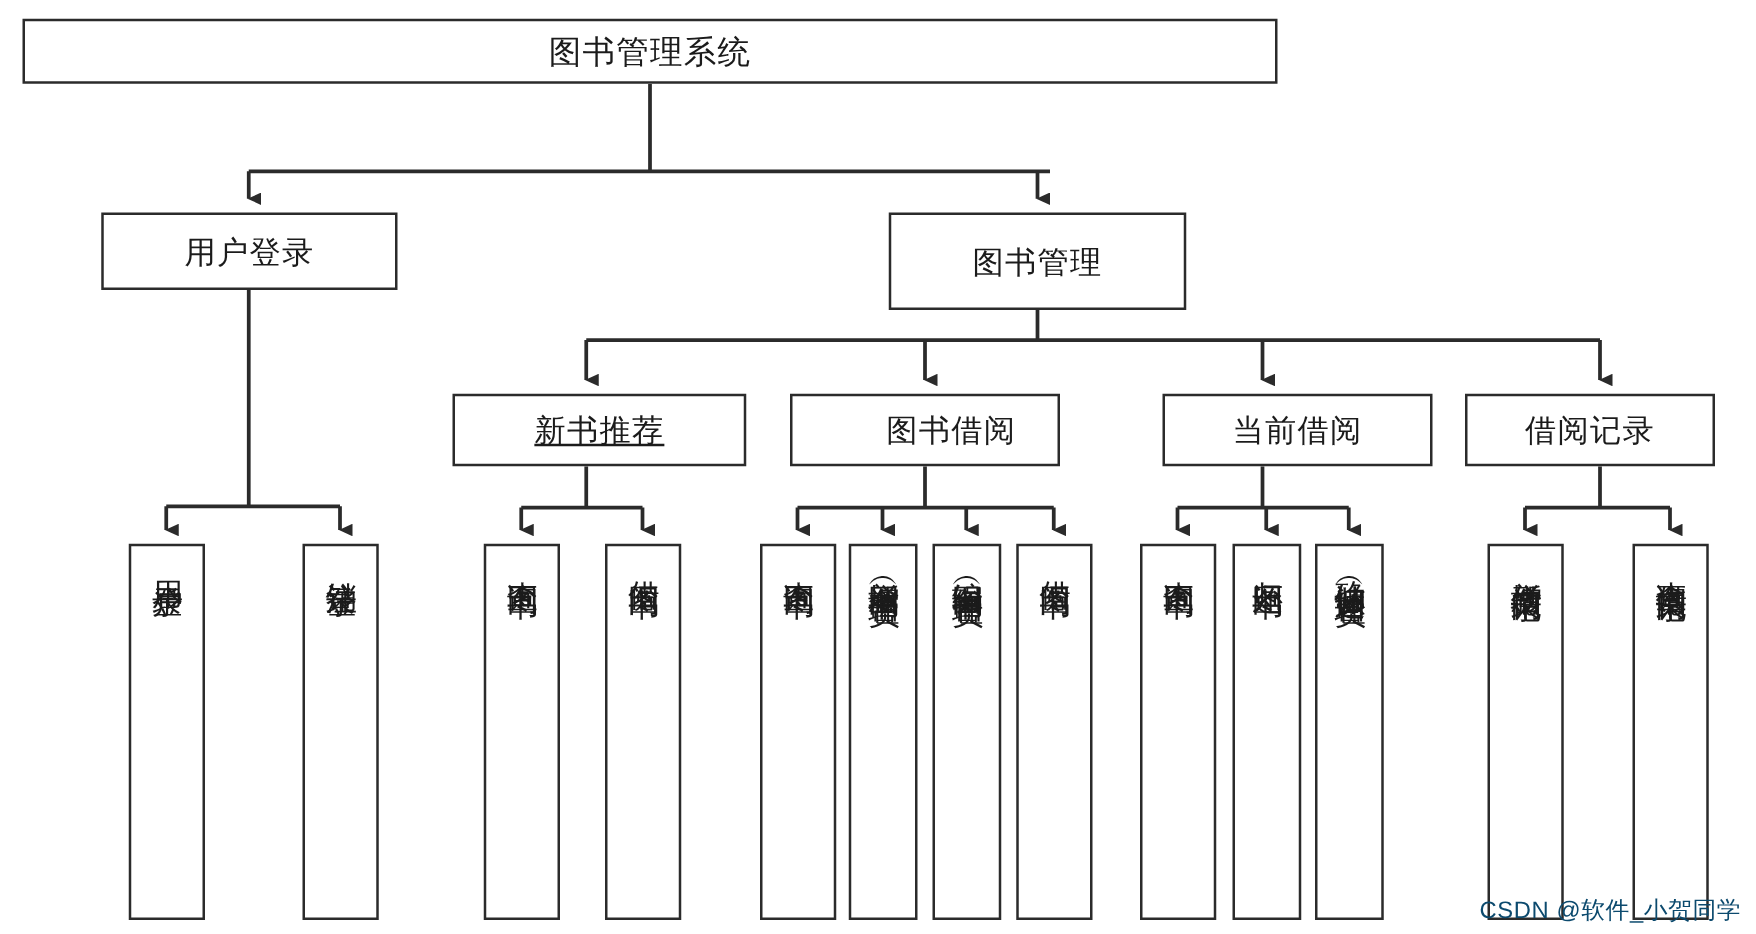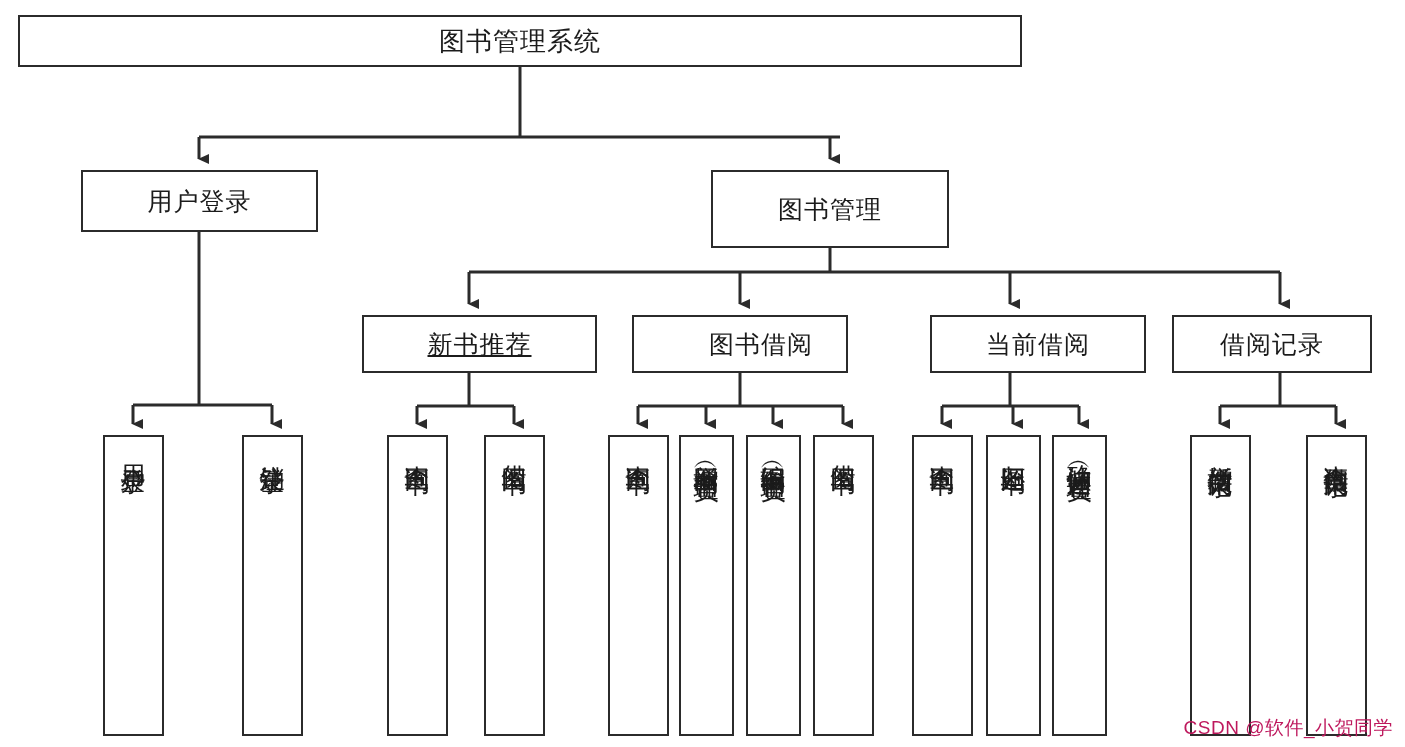--- a/index.html
+++ b/index.html
@@ -54,21 +54,21 @@
     line-height: 1.12;
     letter-spacing: 2px;
     white-space: nowrap;
     color: #1b1b1b;
   }
   .watermark {
     position: absolute;
     right: 12px;
     bottom: 6px;
     font-size: 19px;
-    color: #be185d;
+    color: #0c4a6e;
     letter-spacing: 0.5px;
     white-space: nowrap;
   }
 </style>
 </head>
 <body>
 
 <div id="canvas">
 
   <svg id="wires" viewBox="0 0 1405 747" xmlns="http://www.w3.org/2000/svg">

